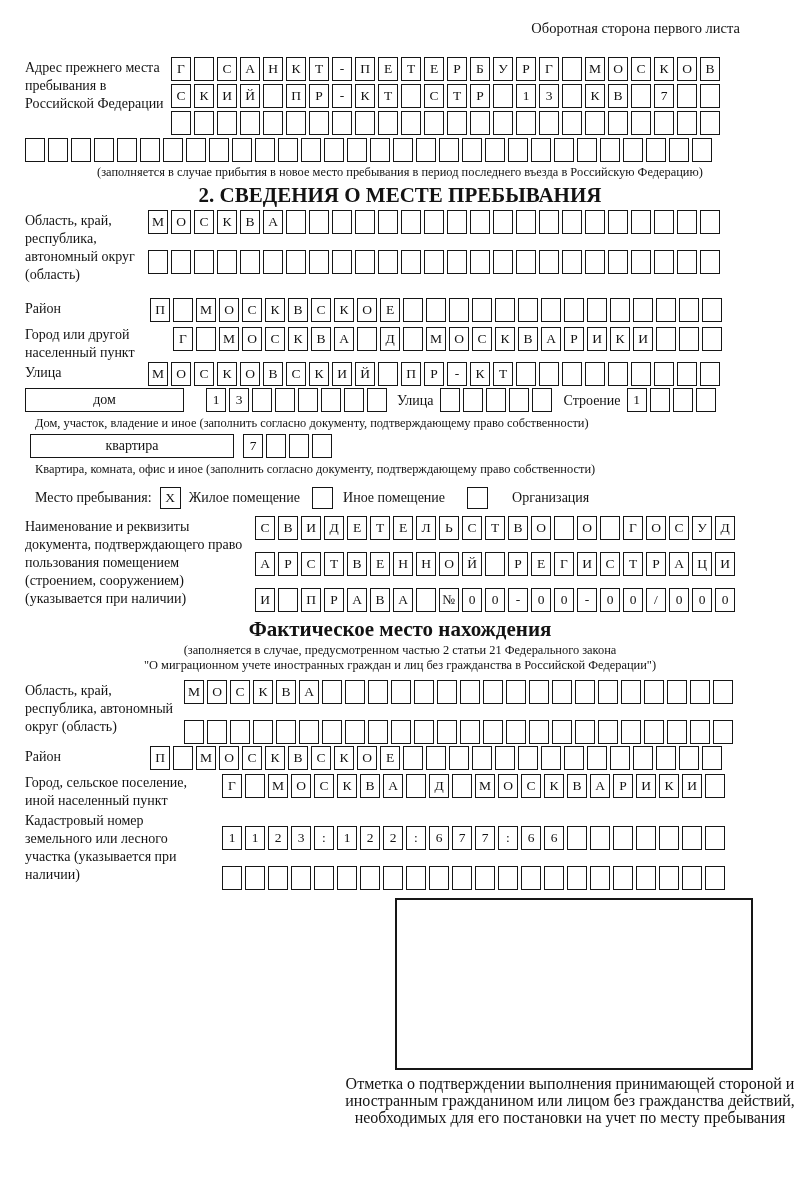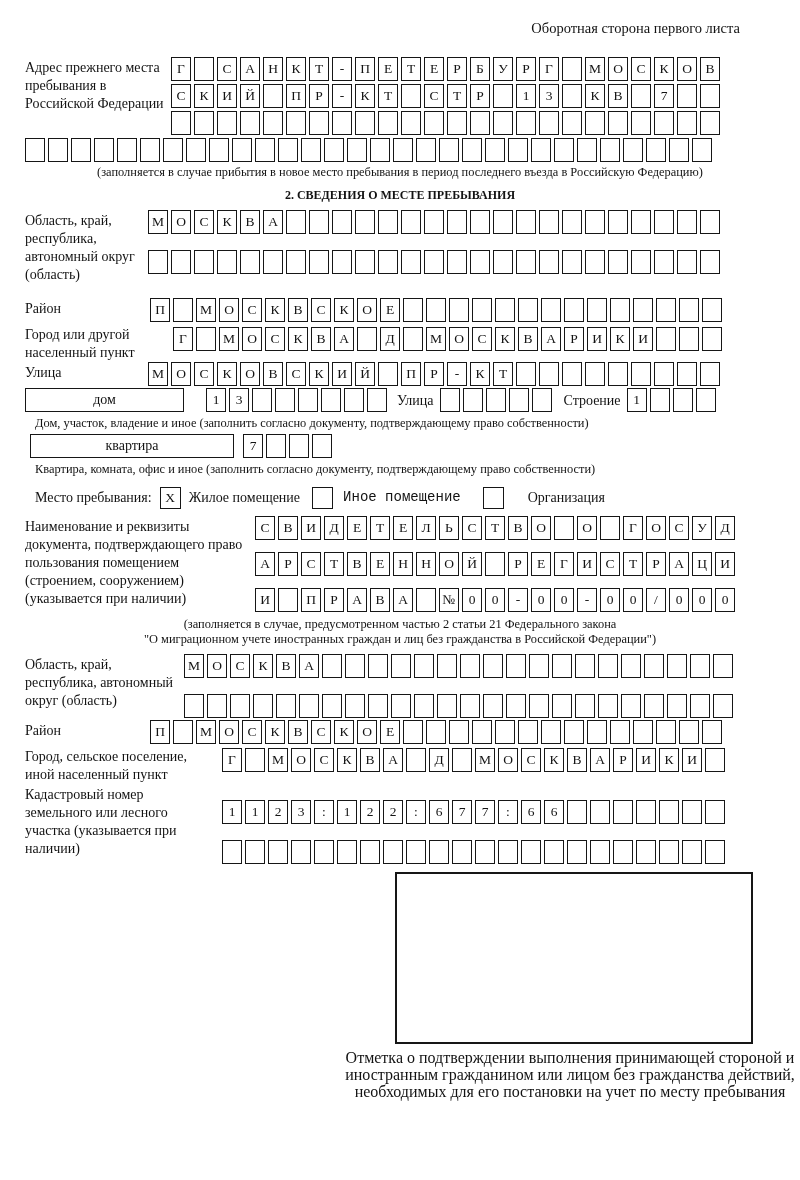--- a/index.html
+++ b/index.html
@@ -8,21 +8,21 @@
   .hdr{font-size:14.5px;text-align:right;padding-right:35px;margin-bottom:20px;}
   .field{display:flex;align-items:flex-start;}
   .flabel{font-size:14px;line-height:18px;flex-shrink:0;padding-top:2px;}
   .rows{display:flex;flex-direction:column;}
   .cellrow{display:flex;gap:3px;}
   .cell{width:18px;height:22px;border:1.5px solid #161616;flex-shrink:0;
         display:flex;align-items:center;justify-content:center;font-size:13.5px;line-height:1;}
   .gap16{gap:16px;} .gap12{gap:12px;} .gap3{gap:3px;}
   .note{font-size:12.4px;line-height:15px;}
   .center{text-align:center;}
-  .sec-title{font-size:12px;font-weight:bold;text-align:center;line-height:18px;}
+  .sec-title{font-size:21px;font-weight:bold;text-align:center;line-height:18px;}
   .wbox{border:1.5px solid #161616;height:22px;display:flex;align-items:center;justify-content:center;
         font-size:14px;flex-shrink:0;}
   .inline-lbl{font-size:14px;line-height:25px;flex-shrink:0;}
   .cb{width:19px;height:20px;border:1.5px solid #161616;flex-shrink:0;display:flex;align-items:center;
       justify-content:center;font-size:13.5px;}
   .hrow{display:flex;align-items:flex-start;}
   .stamp-box{width:354px;height:168px;border:2px solid #161616;margin-left:370px;}
   .stamp-cap{width:450px;margin-left:320px;font-size:16px;line-height:17px;text-align:center;margin-top:5px;}
   
   .w-prev{width:146px;}
@@ -350,21 +350,21 @@
         <div class="cell"></div>
       </div>
   </div>
   <div class="note" style="margin-top:4px;margin-left:10px;">Квартира, комната, офис и иное (заполнить согласно документу, подтверждающему право собственности)</div>
 
   <div class="hrow" style="margin-top:8px;margin-left:10px;align-items:center;">
     <div class="inline-lbl">Место пребывания:</div>
     <div class="cb" style="margin-left:8px;">X</div>
     <div class="inline-lbl" style="margin-left:8px;">Жилое помещение</div>
     <div class="cb" style="margin-left:12px;"></div>
-    <div class="inline-lbl" style="margin-left:10px;font-family:Liberation Mono, monospace;">Иное помещение</div>
+    <div class="inline-lbl" style="margin-left:10px;">Иное помещение</div>
     <div class="cb" style="margin-left:22px;"></div>
     <div class="inline-lbl" style="margin-left:24px;">Организация</div>
   </div>
 
   <div class="field" style="margin-top:6px;">
     <div class="flabel w-doc">Наименование и реквизиты документа, подтверждающего право пользования помещением (строением, сооружением) (указывается при наличии)</div>
     <div class="rows gap12">
       <div class="cellrow">
           <div class="cell">С</div>
           <div class="cell">В</div>
@@ -430,20 +430,21 @@
           <div class="cell">0</div>
           <div class="cell">0</div>
           <div class="cell">/</div>
           <div class="cell">0</div>
           <div class="cell">0</div>
           <div class="cell">0</div>
         </div>
     </div>
   </div>
 
+  <div class="sec-title" style="margin-top:8px;">Фактическое место нахождения</div>
   <div class="note center" style="margin-top:5px;">(заполняется в случае, предусмотренном частью 2 статьи 21 Федерального закона</div>
   <div class="note center">"О миграционном учете иностранных граждан и лиц без гражданства в Российской Федерации")</div>
 
   <div class="field" style="margin-top:7px;margin-bottom:2px;">
     <div class="flabel w-reg2">Область, край, республика, автономный округ (область)</div>
     <div class="rows gap16">
       <div class="cellrow">
           <div class="cell">М</div>
           <div class="cell">О</div>
           <div class="cell">С</div>

